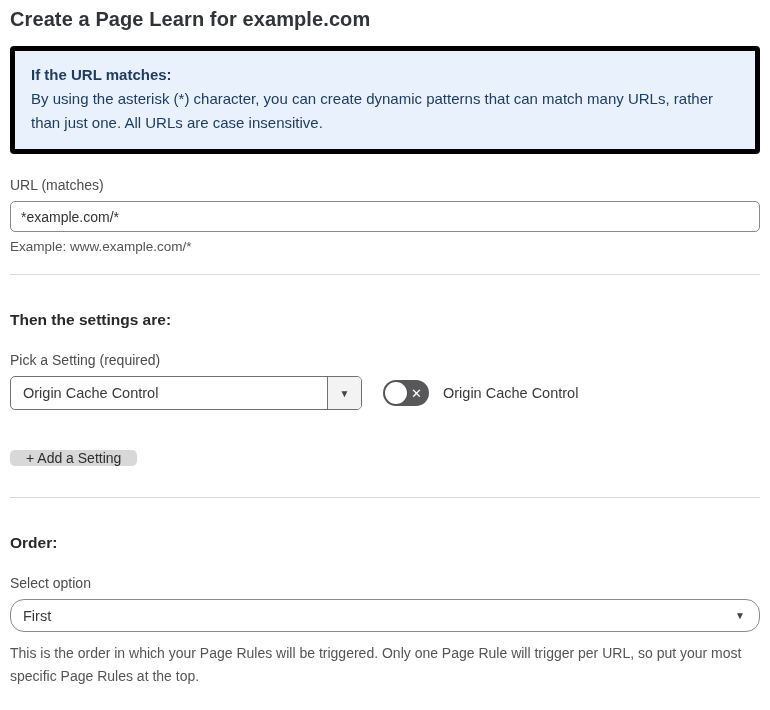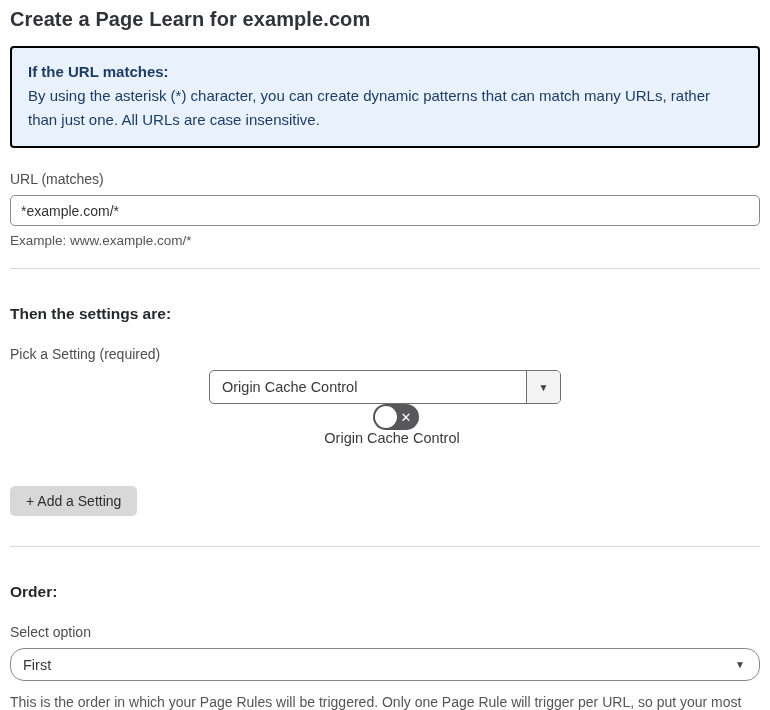--- a/index.html
+++ b/index.html
@@ -15,21 +15,21 @@
   .page-title {
     font-size: 20px;
     font-weight: 700;
     color: #303338;
     letter-spacing: 0.1px;
   }
 
   .info-box {
     margin-top: 15px;
     background: #e9f2fc;
-    border: 2px solid #000000;
+    border: 5px solid #000000;
     border-radius: 4px;
     padding: 12px 16px 14px 16px;
     font-size: 15px;
     line-height: 24px;
     color: #1e3c64;
   }
   .info-box .info-heading { font-weight: 700; }
   .info-box .info-link {
     color: #2b66c4;
     text-decoration: underline;
@@ -75,21 +75,20 @@
     font-size: 15.5px;
     font-weight: 700;
     color: #27292c;
     margin-top: 36px;
   }
 
   .setting-row {
     display: flex;
     align-items: center;
     margin-top: 8px;
-    flex-direction: column;
   }
 
   .select-box {
     display: flex;
     align-items: stretch;
     height: 34px;
     border: 1px solid #707070;
     border-radius: 5px;
     background: #fff;
     overflow: hidden;
@@ -155,21 +154,21 @@
     border: none;
     border-radius: 5px;
     font-family: "Liberation Sans", sans-serif;
     font-size: 14px;
     cursor: pointer;
     height: 31px;
     padding: 0 16px;
   }
   .btn-gray { background: #d8d8d8; color: #2e2e2e; }
 
-  .add-setting-btn { margin-top: 40px; height: 30px; }
+  .add-setting-btn { margin-top: 40px; height: 16px; }
 
   .order-select-wrap { margin-top: 0; }
   .select-box.order-select { width: 100%; height: 33px; border: 1px solid #8a8a8a; border-radius: 14px; }
   .select-box.order-select .select-caret {
     display: flex;
     align-items: center;
     padding-right: 14px;
     font-size: 10px;
     color: #444;
   }

